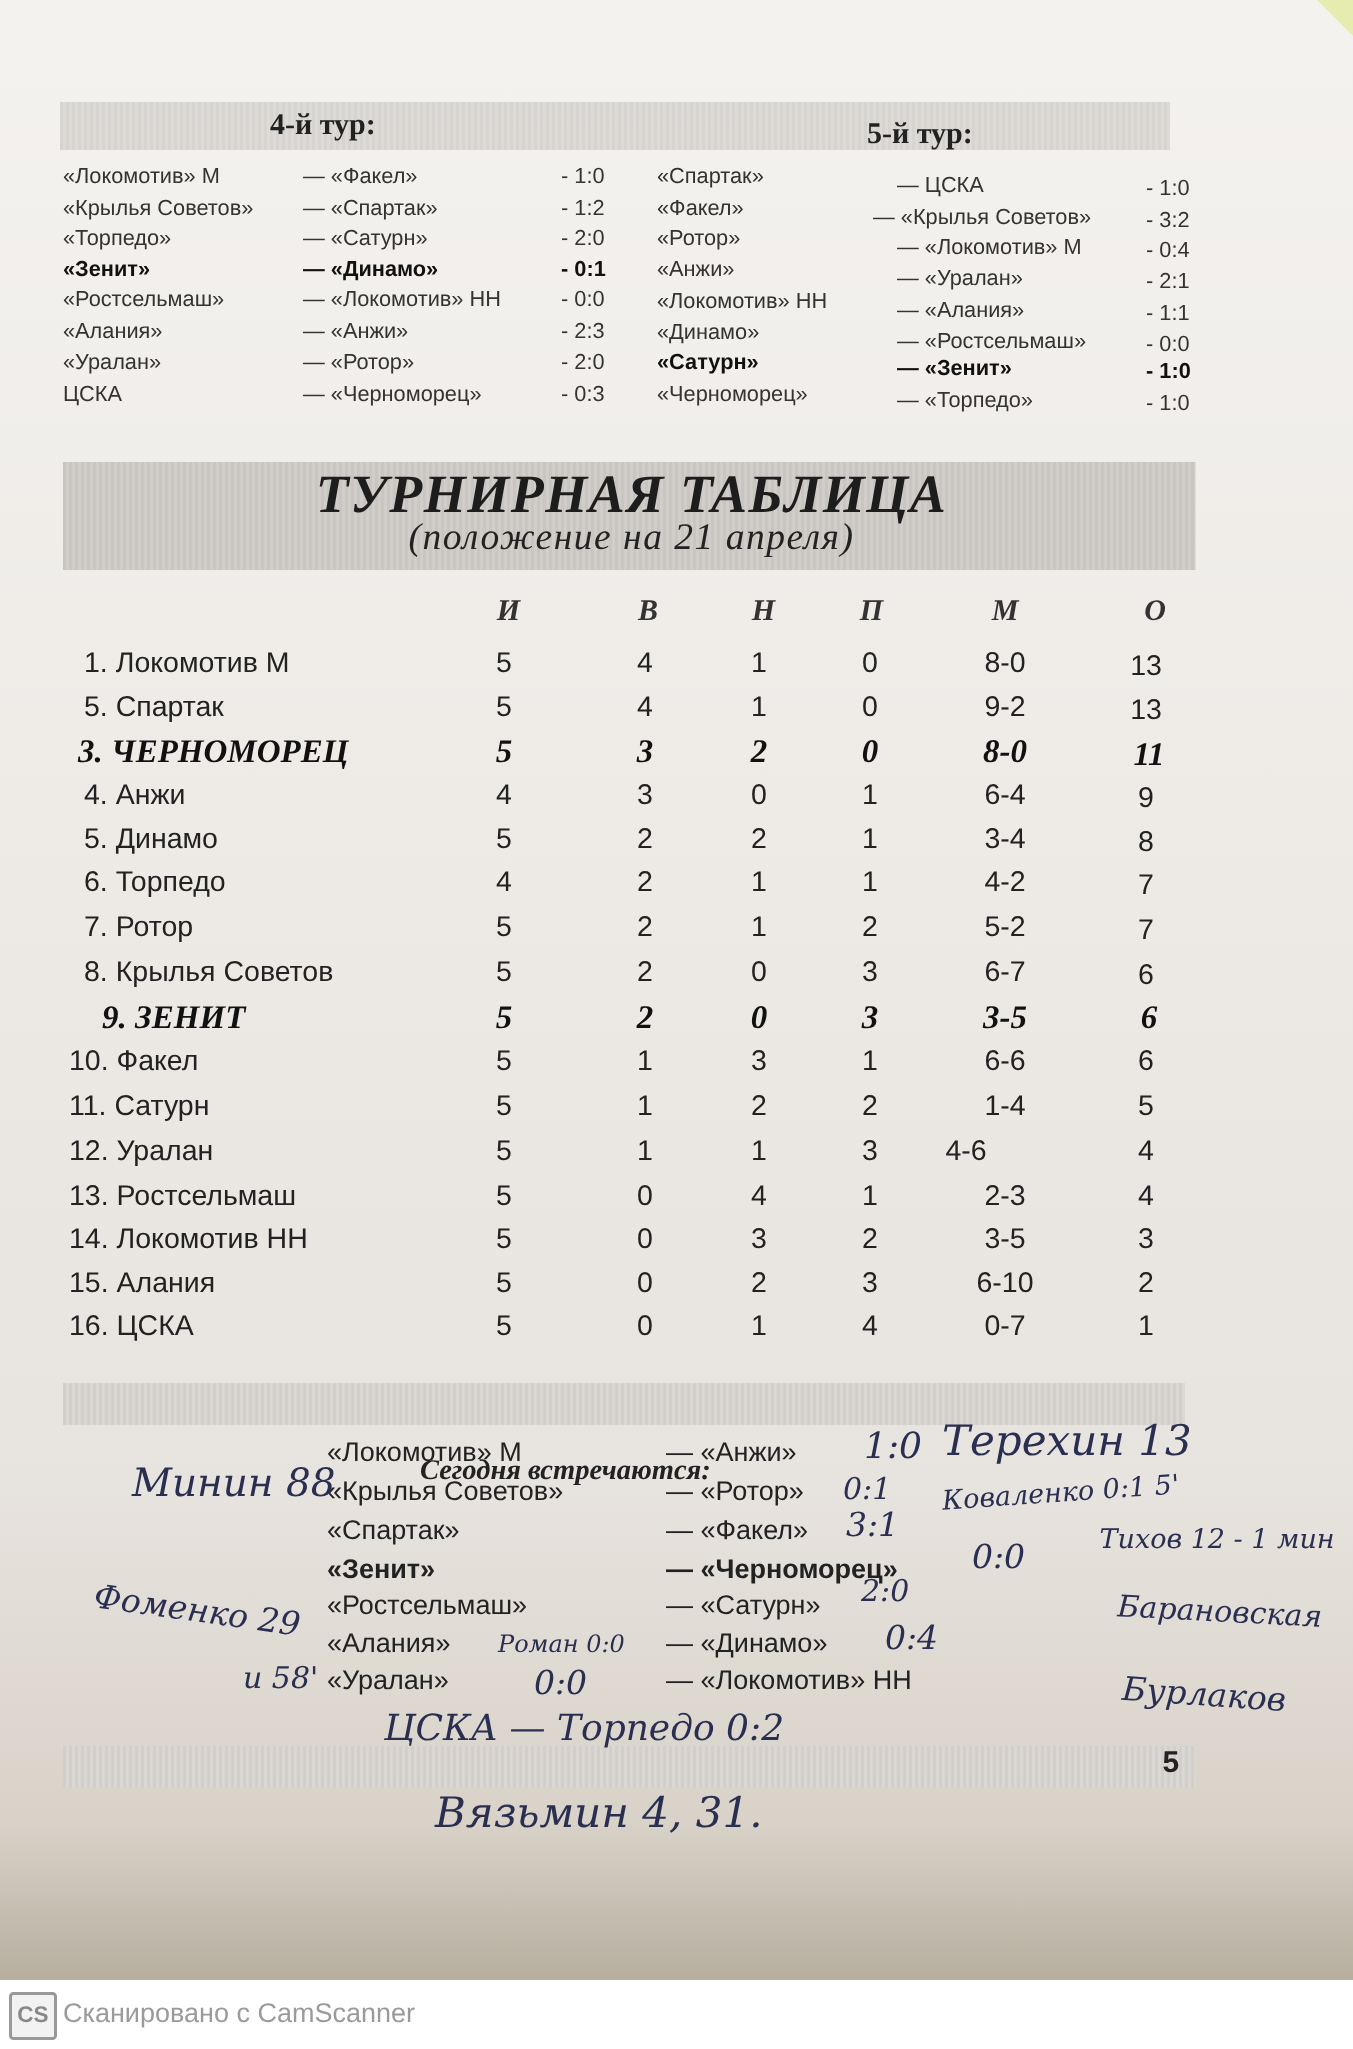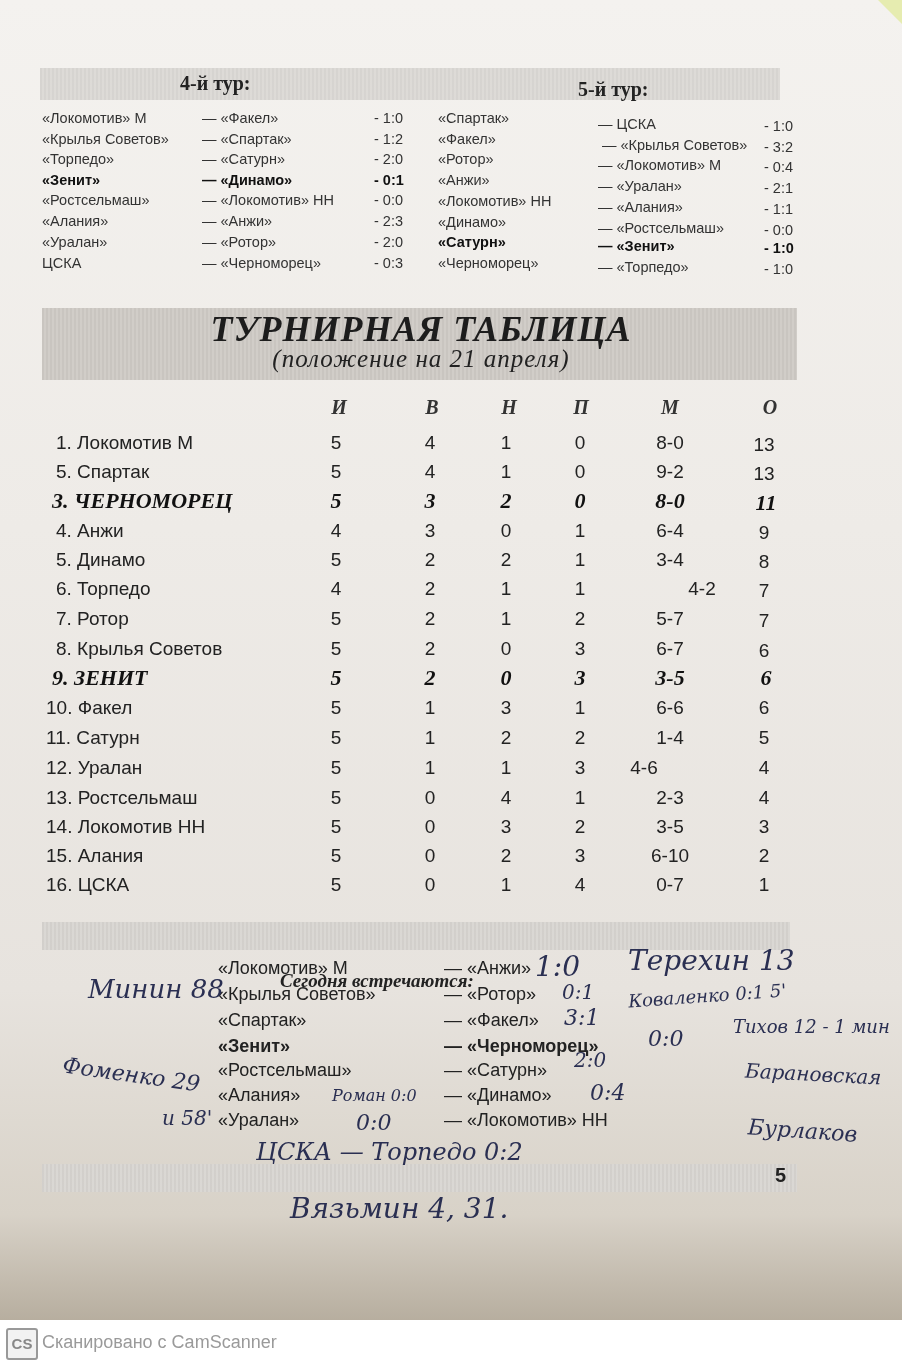--- a/index.html
+++ b/index.html
@@ -113,21 +113,21 @@
   </div>
 
   <div>
     <div class="match-row" style="left:438px; top:110px;">
         <span style="left:0">«Спартак»</span>
         <span style="left:160px; top:6px">— ЦСКА</span>
         <span style="left:326px; top:8px">- 1:0</span>
       </div>
     <div class="match-row" style="left:438px; top:131px;">
         <span style="left:0">«Факел»</span>
-        <span style="left:164px; top:6px">— «Крылья Советов»</span>
+        <span style="left:144px; top:6px">— «Крылья Советов»</span>
         <span style="left:326px; top:8px">- 3:2</span>
       </div>
     <div class="match-row" style="left:438px; top:151px;">
         <span style="left:0">«Ротор»</span>
         <span style="left:160px; top:6px">— «Локомотив» М</span>
         <span style="left:326px; top:8px">- 0:4</span>
       </div>
     <div class="match-row" style="left:438px; top:172px;">
         <span style="left:0">«Анжи»</span>
         <span style="left:160px; top:6px">— «Уралан»</span>
@@ -213,43 +213,43 @@
         <span class="num" style="left:560px">1</span>
         <span class="num" style="left:650px">3-4</span>
         <span class="num" style="left:744px; top:2px">8</span>
       </div>
     <div class="trow" style="top:578px;">
         <span style="left:56px">6. Торпедо</span>
         <span class="num" style="left:316px">4</span>
         <span class="num" style="left:410px">2</span>
         <span class="num" style="left:486px">1</span>
         <span class="num" style="left:560px">1</span>
-        <span class="num" style="left:682px">4-2</span>
+        <span class="num" style="left:650px">4-2</span>
         <span class="num" style="left:744px; top:2px">7</span>
       </div>
     <div class="trow" style="top:608px;">
         <span style="left:56px">7. Ротор</span>
         <span class="num" style="left:316px">5</span>
         <span class="num" style="left:410px">2</span>
         <span class="num" style="left:486px">1</span>
         <span class="num" style="left:560px">2</span>
-        <span class="num" style="left:650px">5-7</span>
+        <span class="num" style="left:650px">5-2</span>
         <span class="num" style="left:744px; top:2px">7</span>
       </div>
     <div class="trow" style="top:638px;">
         <span style="left:56px">8. Крылья Советов</span>
         <span class="num" style="left:316px">5</span>
         <span class="num" style="left:410px">2</span>
         <span class="num" style="left:486px">0</span>
         <span class="num" style="left:560px">3</span>
         <span class="num" style="left:650px">6-7</span>
         <span class="num" style="left:744px; top:2px">6</span>
       </div>
     <div class="trow hl" style="top:665px;">
-        <span style="left:52px">9. ЗЕНИТ</span>
+        <span style="left:68px">9. ЗЕНИТ</span>
         <span class="num" style="left:316px">5</span>
         <span class="num" style="left:410px">2</span>
         <span class="num" style="left:486px">0</span>
         <span class="num" style="left:560px">3</span>
         <span class="num" style="left:650px">3-5</span>
         <span class="num" style="left:746px">6</span>
       </div>
     <div class="trow" style="top:697px;">
         <span style="left:46px">10. Факел</span>
         <span class="num" style="left:316px">5</span>
@@ -346,21 +346,21 @@
     <div class="today-row" style="left:218px; top:1110px;">
         <span style="left:0">«Уралан»</span>
         <span style="left:226px">— «Локомотив» НН</span>
       </div>
   </div>
 
   <div class="band" style="left:42px; top:1164px; width:755px; height:28px;"></div>
   <div class="page-num" style="left:775px; top:1164px;">5</div>
 
   <div>
-    <div class="hand" style="left:535px; top:950px; font-size:28px;">1:0</div>
+    <div class="hand" style="left:576px; top:950px; font-size:24px;">1:0</div>
     <div class="hand" style="left:628px; top:944px; font-size:28px;">Терехин 13</div>
     <div class="hand" style="left:88px; top:974px; font-size:26px;">Минин 88</div>
     <div class="hand" style="left:562px; top:980px; font-size:20px;">0:1</div>
     <div class="hand" style="left:628px; top:985px; font-size:18px; transform:rotate(-4deg);">Коваленко 0:1 5'</div>
     <div class="hand" style="left:564px; top:1005px; font-size:22px;">3:1</div>
     <div class="hand" style="left:648px; top:1026px; font-size:22px;">0:0</div>
     <div class="hand" style="left:733px; top:1016px; font-size:18px;">Тихов 12 - 1 мин</div>
     <div class="hand" style="left:574px; top:1048px; font-size:20px;">2:0</div>
     <div class="hand" style="left:62px; top:1062px; font-size:22px; transform:rotate(8deg);">Фоменко 29</div>
     <div class="hand" style="left:745px; top:1062px; font-size:20px; transform:rotate(3deg);">Барановская</div>

